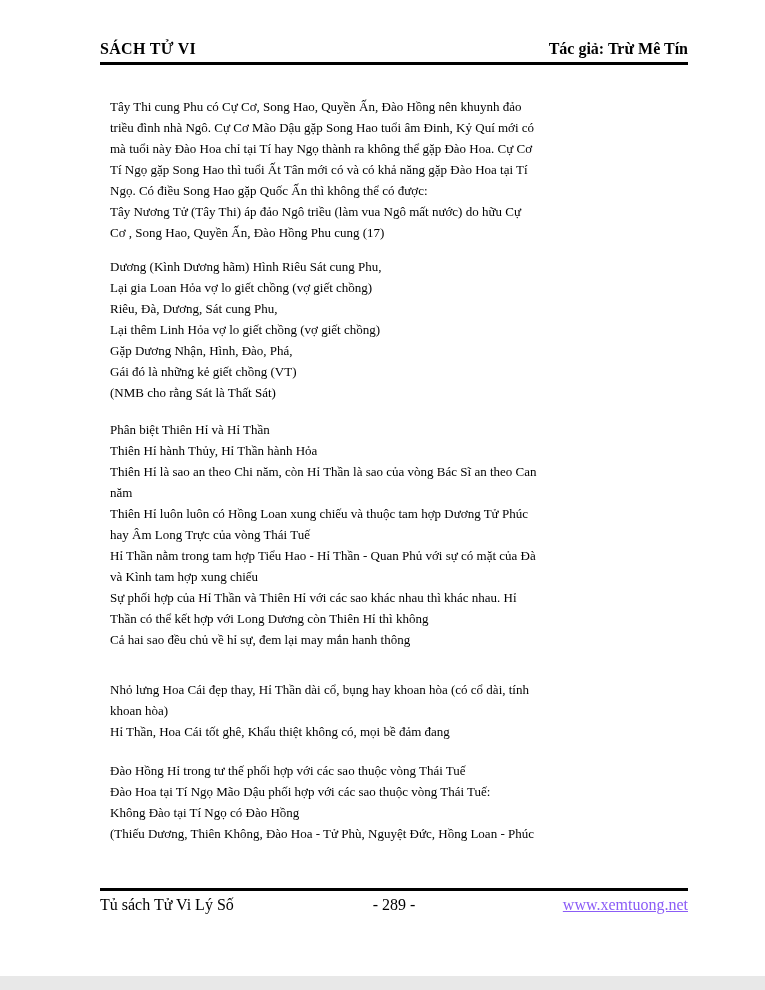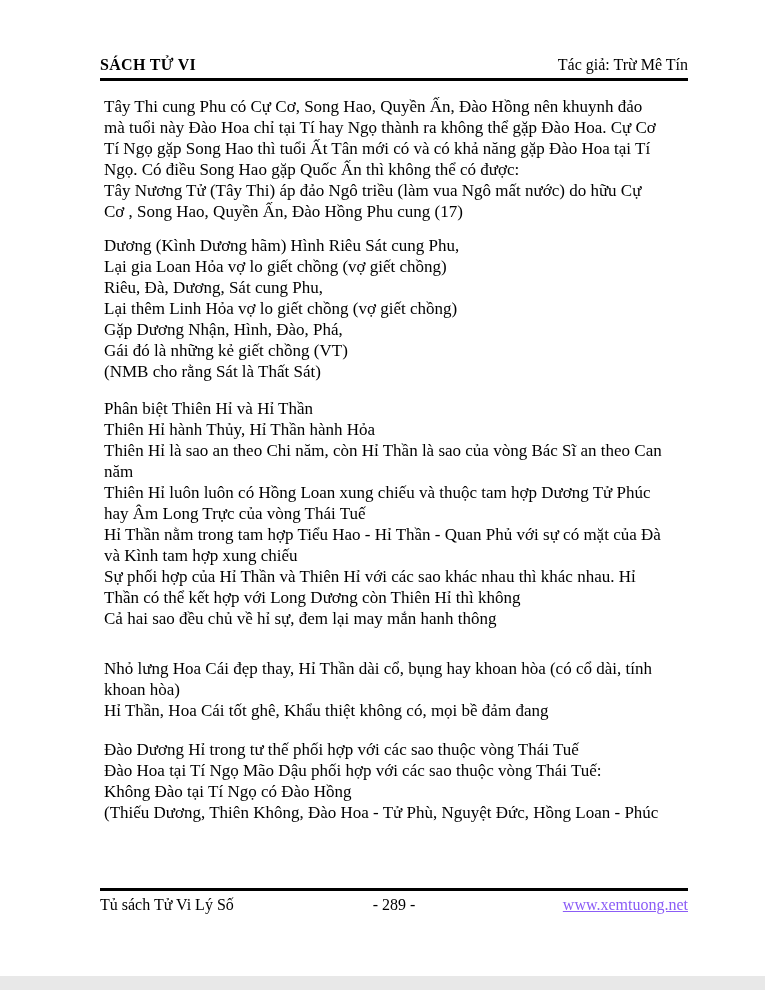--- a/index.html
+++ b/index.html
@@ -19,27 +19,27 @@
     width: 588px;
     top: 40px;
     display: flex;
     justify-content: space-between;
     align-items: flex-end;
     border-bottom: 3px solid #000000;
     padding-bottom: 4px;
     font-size: 16px;
   }
   .header-left { font-weight: bold; letter-spacing: 0.3px; }
-  .header-right { font-weight: normal; margin-top: 16px; }
+  .header-right { font-weight: bold; }
   .body-text {
     position: absolute;
-    left: 104px;
+    left: 110px;
     width: 588px;
     top: 96px;
-    font-size: 17px;
+    font-size: 13px;
     line-height: 21px;
   }
   .para { margin: 0; }
   .para .line { white-space: nowrap; }
   .p2 { margin-top: 13px; }
   .p3 { margin-top: 16px; }
   .p4 { margin-top: 29px; }
   .p5 { margin-top: 18px; }
   .footer {
     position: absolute;
@@ -67,20 +67,21 @@
 <div class="page">
 
   <div class="header">
     <span class="header-left">SÁCH TỬ VI</span>
     <span class="header-right">Tác giả: Trừ Mê Tín</span>
   </div>
 
   <div class="body-text">
     <div class="para p1">
         <div class="line">Tây Thi cung Phu có Cự Cơ, Song Hao, Quyền Ấn, Đào Hồng nên khuynh đảo</div>
+        <div class="line">triều đình nhà Ngô. Cự Cơ Mão Dậu gặp Song Hao tuổi âm Đinh, Kỷ Quí mới có</div>
         <div class="line">mà tuổi này Đào Hoa chỉ tại Tí hay Ngọ thành ra không thể gặp Đào Hoa. Cự Cơ</div>
         <div class="line">Tí Ngọ gặp Song Hao thì tuổi Ất Tân mới có và có khả năng gặp Đào Hoa tại Tí</div>
         <div class="line">Ngọ. Có điều Song Hao gặp Quốc Ấn thì không thể có được:</div>
         <div class="line">Tây Nương Tử (Tây Thi) áp đảo Ngô triều (làm vua Ngô mất nước) do hữu Cự</div>
         <div class="line">Cơ , Song Hao, Quyền Ấn, Đào Hồng Phu cung (17)</div>
       </div>
     <div class="para p2">
         <div class="line">Dương (Kình Dương hãm) Hình Riêu Sát cung Phu,</div>
         <div class="line">Lại gia Loan Hỏa vợ lo giết chồng (vợ giết chồng)</div>
         <div class="line">Riêu, Đà, Dương, Sát cung Phu,</div>
@@ -101,21 +102,21 @@
         <div class="line">Sự phối hợp của Hỉ Thần và Thiên Hỉ với các sao khác nhau thì khác nhau. Hỉ</div>
         <div class="line">Thần có thể kết hợp với Long Dương còn Thiên Hỉ thì không</div>
         <div class="line">Cả hai sao đều chủ về hỉ sự, đem lại may mắn hanh thông</div>
       </div>
     <div class="para p4">
         <div class="line">Nhỏ lưng Hoa Cái đẹp thay, Hỉ Thần dài cổ, bụng hay khoan hòa (có cổ dài, tính</div>
         <div class="line">khoan hòa)</div>
         <div class="line">Hỉ Thần, Hoa Cái tốt ghê, Khẩu thiệt không có, mọi bề đảm đang</div>
       </div>
     <div class="para p5">
-        <div class="line">Đào Dương Hỉ trong tư thế phối hợp với các sao thuộc vòng Thái Tuế</div>
+        <div class="line">Đào Hồng Hỉ trong tư thế phối hợp với các sao thuộc vòng Thái Tuế</div>
         <div class="line">Đào Hoa tại Tí Ngọ Mão Dậu phối hợp với các sao thuộc vòng Thái Tuế:</div>
         <div class="line">Không Đào tại Tí Ngọ có Đào Hồng</div>
         <div class="line">(Thiếu Dương, Thiên Không, Đào Hoa - Tử Phù, Nguyệt Đức, Hồng Loan - Phúc</div>
       </div>
   </div>
 
   <div class="footer">
     <span class="footer-left">Tủ sách Tử Vi Lý Số</span>
     <span class="footer-center">- 289 -</span>
     <a class="footer-link" href="#">www.xemtuong.net</a>

